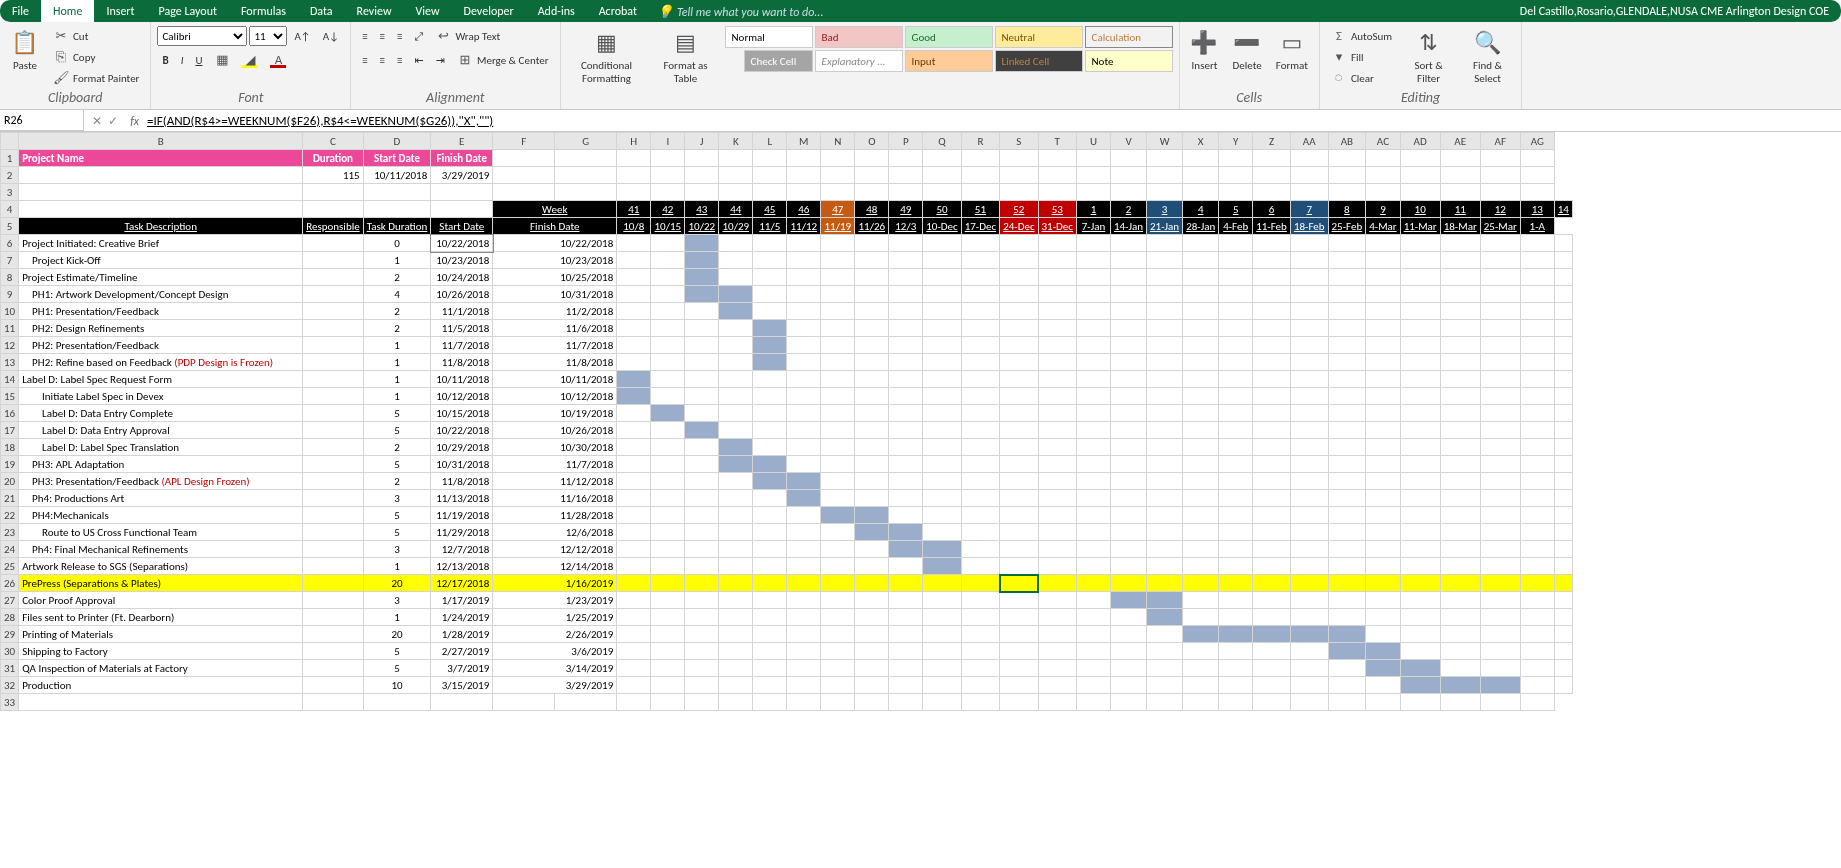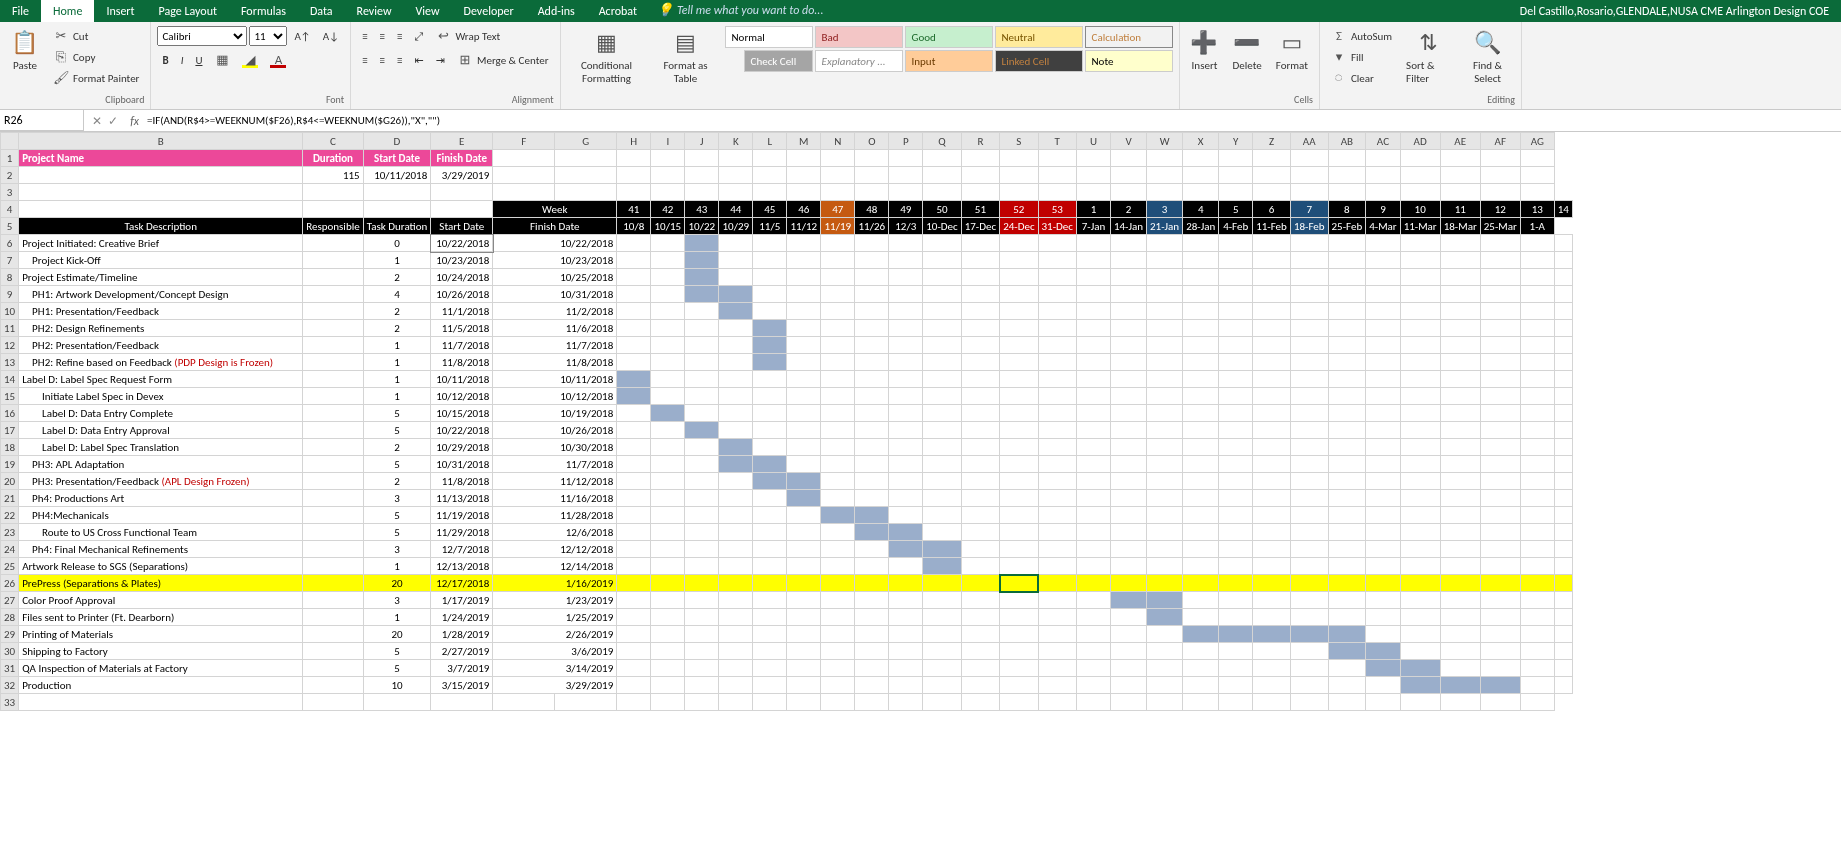--- a/index.html
+++ b/index.html
@@ -1,30 +1,30 @@
 <!DOCTYPE html>
 <html><head>
 <meta charset="utf-8">
 <style>
 * { box-sizing: border-box; margin: 0; padding: 0; font-family: 'Segoe UI', Calibri, Arial, sans-serif; }
 body { background: #fff; font-size: 12px; overflow: hidden; }
 
 
-.titlebar { background: #0b6b3a; color: #fff; display: flex; align-items: flex-end; height: 22px; font-size: 12px; }
+.titlebar { background: #0b6b3a; color: #fff; display: flex; align-items: flex-start; height: 22px; font-size: 12px; border-radius: 10px; }
 .titlebar .tab { padding: 4px 12px; cursor: pointer; }
 .titlebar .tab.active { background: #fff; color: #0b6b3a; }
 .titlebar .tellme { padding: 4px 8px; color: #cde; display: flex; align-items: center; gap: 4px; font-style: italic; }
 .titlebar .spacer { flex: 1; }
 .titlebar .user { padding: 4px 12px; }
 
 
 .ribbon { background: #f3f3f3; border-bottom: 1px solid #c9c9c9; display: flex; height: 88px; }
 .group { border-right: 1px solid #d9d9d9; padding: 4px 6px 2px 6px; display: flex; flex-direction: column; justify-content: space-between; }
 .group-body { display: flex; gap: 4px; align-items: flex-start; }
-.group-label { text-align: right; font-size: 10px; color: #666; padding: 1px 0; }
+.group-label { text-align: center; font-size: 14px; color: #666; padding: 1px 0; font-style: italic; }
 .btn { display: flex; flex-direction: column; align-items: center; padding: 2px 4px; font-size: 11px; color: #333; gap: 2px; cursor: pointer; border: 1px solid transparent; }
 .btn.small { flex-direction: row; padding: 1px 4px; gap: 4px; }
 .stack { display: flex; flex-direction: column; gap: 1px; }
 .row { display: flex; gap: 2px; }
 .icon { display: inline-block; width: 16px; height: 16px; text-align: center; line-height: 16px; font-size: 13px; color:#555; }
 .icon.big { width: 28px; height: 28px; font-size: 22px; line-height: 28px; }
 select.fontname { width: 90px; height: 20px; font-size: 11px; }
 select.fontsize { width: 38px; height: 20px; font-size: 11px; }
 .styles-grid { display: grid; grid-template-columns: repeat(5, 88px); grid-auto-rows: 22px; gap: 2px; }
 .style-cell { border: 1px solid #ccc; font-size: 11px; display: flex; align-items: center; padding: 4px 6px; }
@@ -37,35 +37,35 @@
 .style-exp { background: #fff; color: #888; font-style: italic; }
 .style-input { background: #ffcc99; color: #6b3a00; }
 .style-linked { background: #404040; color: #c08040; }
 .style-note { background: #ffffcc; }
 
 
 .formulabar { display: flex; align-items: center; border-bottom: 1px solid #c9c9c9; height: 22px; background: #fff; }
 .namebox { width: 84px; border: 1px solid #c9c9c9; border-top: none; border-left: none; height: 100%; font-size: 12px; padding: 2px 4px; }
 .fx-btns { display: flex; gap: 6px; padding: 0 8px; color: #888; }
 .fx-label { font-style: italic; color: #666; padding: 0 4px; }
-.formula-input { flex: 1; border: none; font-size: 11px; padding: 2px 4px; outline: none; }
+.formula-input { flex: 1; border: none; font-size: 13px; padding: 2px 4px; outline: none; text-decoration: underline; }
 
 
 .sheet { position: relative; overflow: auto; height: calc(868px - 22px - 88px - 22px); }
 table.grid { border-collapse: collapse; table-layout: fixed; }
 table.grid th, table.grid td { border: 1px solid #d4d4d4; height: 17px; font-size: 11px; padding: 0 3px; white-space: nowrap; overflow: hidden; text-overflow: clip; }
 table.grid th { background: #e6e6e6; color: #444; font-weight: normal; text-align: center; position: sticky; }
 th.corner { width: 18px; background: #e6e6e6; border: 1px solid #aaa; }
 th.rowhdr { width: 18px; text-align: center; background: #e6e6e6; position: sticky; left: 0; }
 th.colhdr { height: 18px; }
 .colB { width: 284px; } .colC { width: 55px; } .colD { width: 62px; } .colE { width: 62px; } .colF { width: 62px; } .colG { width: 62px; }
 .colW { width: 34px; }
 
 .hdr-dark { background: #ec4899; color: #fff; font-weight: bold; }
-.hdr-black { background: #000; color: #fff; text-align: center; font-size: 10px; }
+.hdr-black { background: #000; color: #fff; text-align: center; font-size: 10px; text-decoration: underline; }
 .cell-right { text-align: right; }
 .cell-center { text-align: center; }
 .gantt-fill { background: #9aaecb; }
 .row-yellow td { background: #ffff00 !important; }
 .sel-cell { outline: 2px solid #0b6b3a; outline-offset: -1px; }
 .red-note { color: #c00000; }
 .wk-orange { background: #c55a11 !important; color:#fff; }
 .wk-red { background: #c00000 !important; color:#fff; }
 .wk-blue { background: #1f4e79 !important; color:#fff; }
 </style>
@@ -233,21 +233,21 @@
             <span class="icon">▾</span>
             <span>Fill</span>
           </div>
         <div class="btn small">
             <span class="icon">◌</span>
             <span>Clear</span>
           </div>
       </div>
       <div class="btn">
           <span class="icon big">⇅</span>
-          <span style="width:45px;">Sort &amp; Filter</span>
+          <span style="width:45px;text-align:center">Sort &amp; Filter</span>
         </div>
       <div class="btn">
           <span class="icon big">🔍</span>
           <span style="width:45px;text-align:center">Find &amp; Select</span>
         </div>
     </div>
     <div class="group-label">Editing</div>
   </div>
 </div>
 

